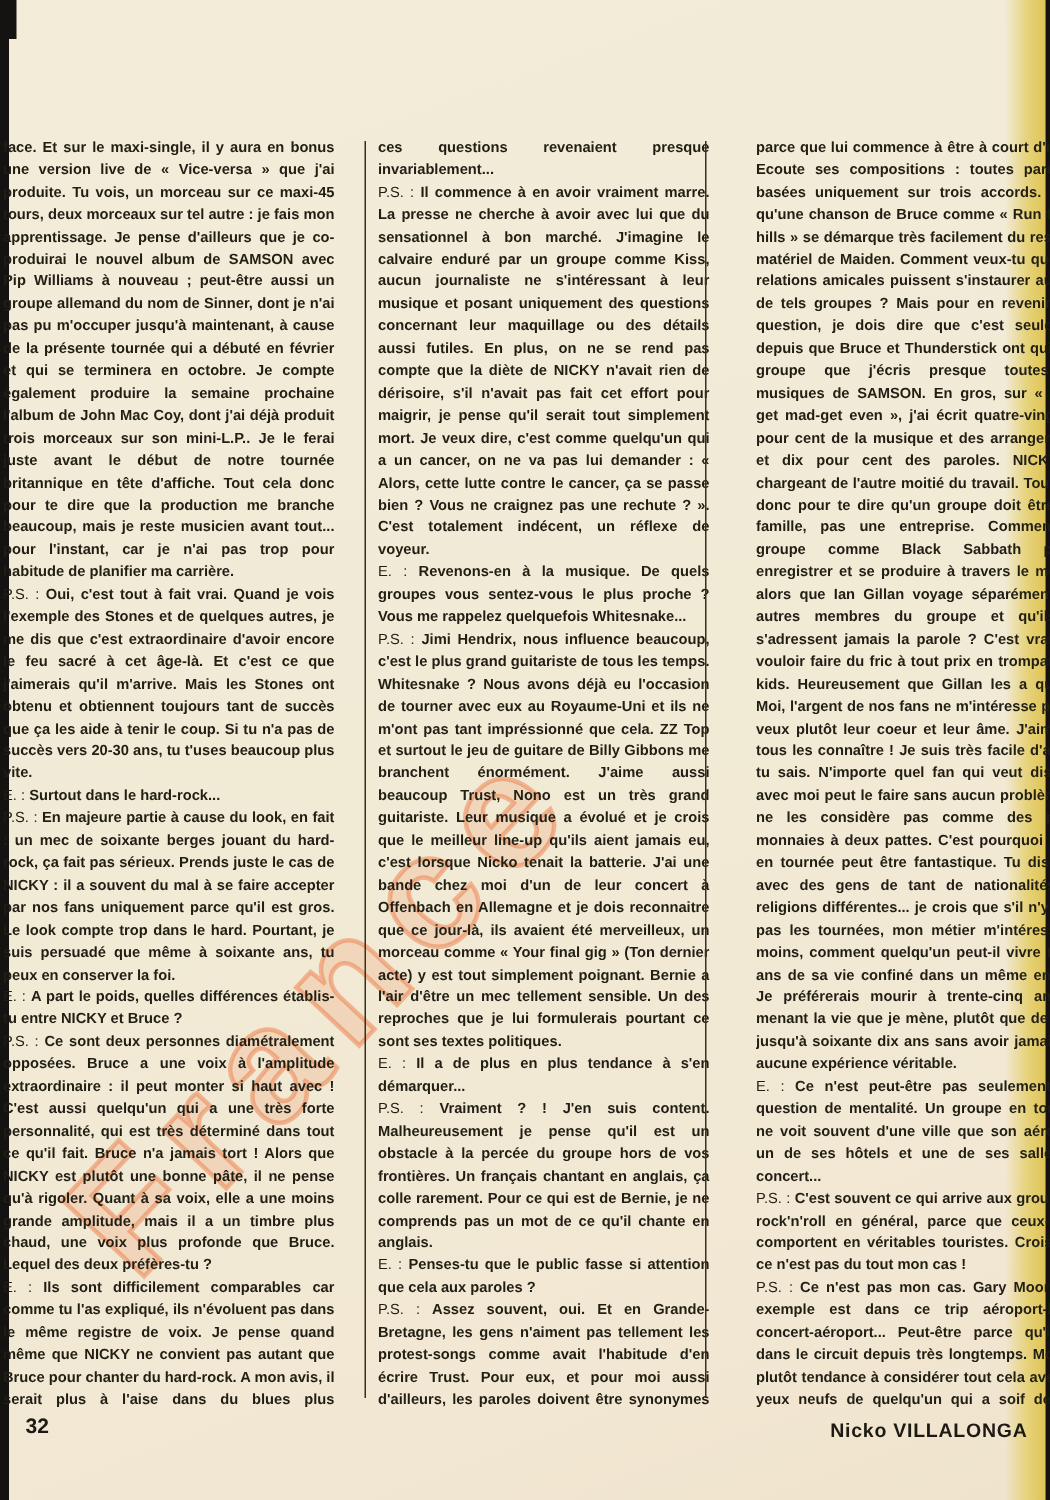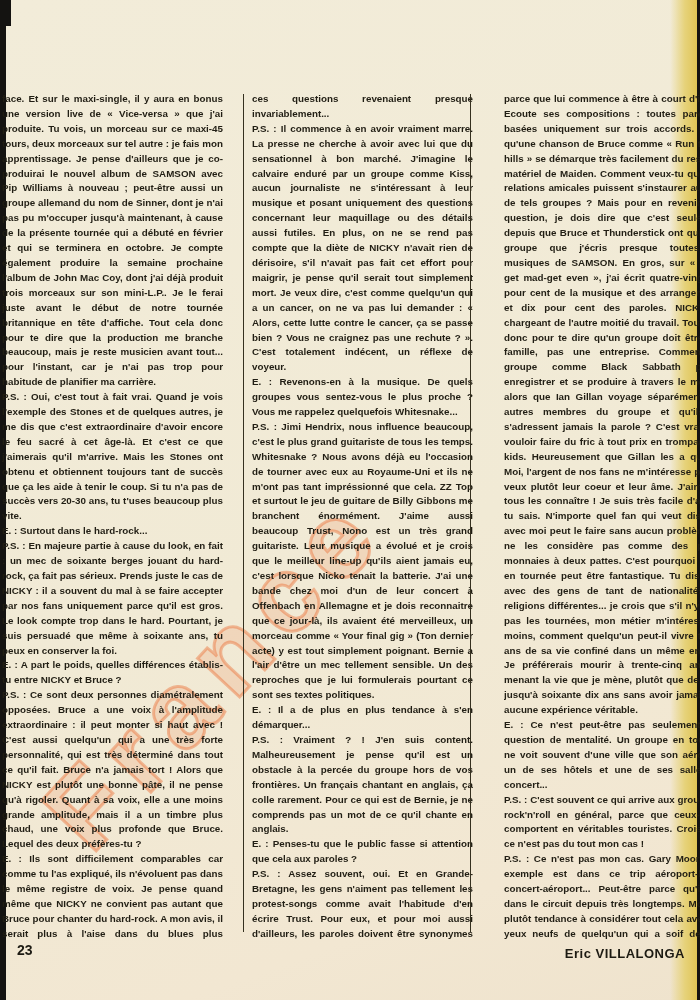--- a/index.html
+++ b/index.html
@@ -12,21 +12,21 @@
   .edge-right-yellow{position:absolute;right:3px;top:0;width:27px;height:100%;
     background:linear-gradient(90deg,rgba(227,205,110,0) 0%,#e6d27a 55%,#dfc455 100%);}
   .edge-right-black{position:absolute;right:0;top:0;width:3px;height:100%;background:#141311;}
   .corner-notch{position:absolute;left:0;top:0;width:11px;height:26px;background:#141311;}
   .col{
     position:absolute;top:92px;width:221px;height:850px;overflow:hidden;
     color:#211e14;font-size:9.8px;line-height:14.9px;font-weight:bold;
     text-align:justify;letter-spacing:0px;z-index:2;
   }
   .col p{margin:0;}
-  .spk{font-weight:bold;white-space:nowrap;}
+  .spk{font-weight:normal;white-space:nowrap;}
   .rule{position:absolute;top:94px;height:838px;width:1px;background:#35301f;z-index:2;}
   .page-number{position:absolute;left:17px;top:942px;font-size:14px;font-weight:bold;color:#1c1a12;z-index:3;}
   .signature{position:absolute;left:479px;top:946px;width:206px;text-align:right;
     font-size:13px;font-weight:bold;color:#1c1a12;letter-spacing:.5px;z-index:3;}
   .watermark{
     position:absolute;left:18px;top:788px;width:820px;z-index:1;
     transform:rotate(-47deg);transform-origin:0 0;
     font-size:108px;font-weight:bold;letter-spacing:14px;
     color:rgba(233,93,28,0.14);
     -webkit-text-stroke:3px rgba(233,93,28,0.38);
@@ -65,15 +65,15 @@
       <p><b class="spk">P.S. : </b>Assez souvent, oui. Et en Grande-Bretagne, les gens n'aiment pas tellement les protest-songs comme avait l'habitude d'en écrire Trust. Pour eux, et pour moi aussi d'ailleurs, les paroles doivent être synonymes de rêve, d'évasion, pas des slogans politiques.</p>
     </div>
   <div class="rule" style="left:470px"></div>
   <div class="col" style="left:504px">
       <p>parce que lui commence à être à court d'idées. Ecoute ses compositions : toutes pareilles, basées uniquement sur trois accords. Alors qu'une chanson de Bruce comme « Run to the hills » se démarque très facilement du reste du matériel de Maiden. Comment veux-tu que des relations amicales puissent s'instaurer au sein de tels groupes ? Mais pour en revenir à ta question, je dois dire que c'est seulement depuis que Bruce et Thunderstick ont quitté le groupe que j'écris presque toutes les musiques de SAMSON. En gros, sur « Don't get mad-get even », j'ai écrit quatre-vingt dix pour cent de la musique et des arrangements et dix pour cent des paroles. NICKY se chargeant de l'autre moitié du travail. Tout cela donc pour te dire qu'un groupe doit être une famille, pas une entreprise. Comment un groupe comme Black Sabbath peut-il enregistrer et se produire à travers le monde, alors que Ian Gillan voyage séparément des autres membres du groupe et qu'ils ne s'adressent jamais la parole ? C'est vraiment vouloir faire du fric à tout prix en trompant les kids. Heureusement que Gillan les a quittés. Moi, l'argent de nos fans ne m'intéresse pas, je veux plutôt leur coeur et leur âme. J'aimerais tous les connaître ! Je suis très facile d'accès, tu sais. N'importe quel fan qui veut discuter avec moi peut le faire sans aucun problème. je ne les considère pas comme des porte-monnaies à deux pattes. C'est pourquoi la vie en tournée peut être fantastique. Tu discutes avec des gens de tant de nationalités, de religions différentes... je crois que s'il n'y avait pas les tournées, mon métier m'intéresserait moins, comment quelqu'un peut-il vivre trente ans de sa vie confiné dans un même endroit. Je préférerais mourir à trente-cinq ans en menant la vie que je mène, plutôt que de vivre jusqu'à soixante dix ans sans avoir jamais fait aucune expérience véritable.</p>
       <p><b class="spk">E. : </b>Ce n'est peut-être pas seulement une question de mentalité. Un groupe en tournée ne voit souvent d'une ville que son aéroport, un de ses hôtels et une de ses salles de concert...</p>
       <p><b class="spk">P.S. : </b>C'est souvent ce qui arrive aux groupe de rock'n'roll en général, parce que ceux-ci se comportent en véritables touristes. Crois-moi, ce n'est pas du tout mon cas !</p>
       <p><b class="spk">P.S. : </b>Ce n'est pas mon cas. Gary Moore par exemple est dans ce trip aéroport-hôtel-concert-aéroport... Peut-être parce qu'il est dans le circuit depuis très longtemps. Moi, j'ai plutôt tendance à considérer tout cela avec les yeux neufs de quelqu'un qui a soif de tout découvrir, d'apprendre. C'est aussi une simple question de caractère. J'ai remarqué que les Britanniques en général sont très paresseux. Discute avec un Allemand, qui est au chômage, celui-ci te dira : « Il faut absolument que je trouve un travail, parce qu'il me faut de l'argent pour faire ça, ça et ça... ». Discute avec un Anglais maintenant qui est dans la même situation : « Ben... j'suis emmerdé... j'ai pas d'boulot... qu'est-c'que j'vais bien pouvoir faire ? ». La première attitude est positive alors que la seconde est totalement négative. Sans vouloir verser dans l'auto-satisfaction, j'ai quitté très tôt l'école, sans un seul diplôme, et à force d'en vouloir j'ai fondé un groupe, sur lequel dix personnes travaillent en permanence. Si quelqu'un désire ardemment faire quelque chose, alors il peut le faire. Cela peut prendre beaucoup de temps, toute une vie peut-être, mais à la fin, il y arrivera. je ne comprends pas les gens qui arrivent à bosser trente ou quarante ans au service d'un autre.</p>
     </div>
 
-  <div class="page-number">23</div>
-  <div class="signature">Eric VILLALONGA</div>
+  <div class="page-number">32</div>
+  <div class="signature">Nicko VILLALONGA</div>
 </div>
 
 </body></html>

